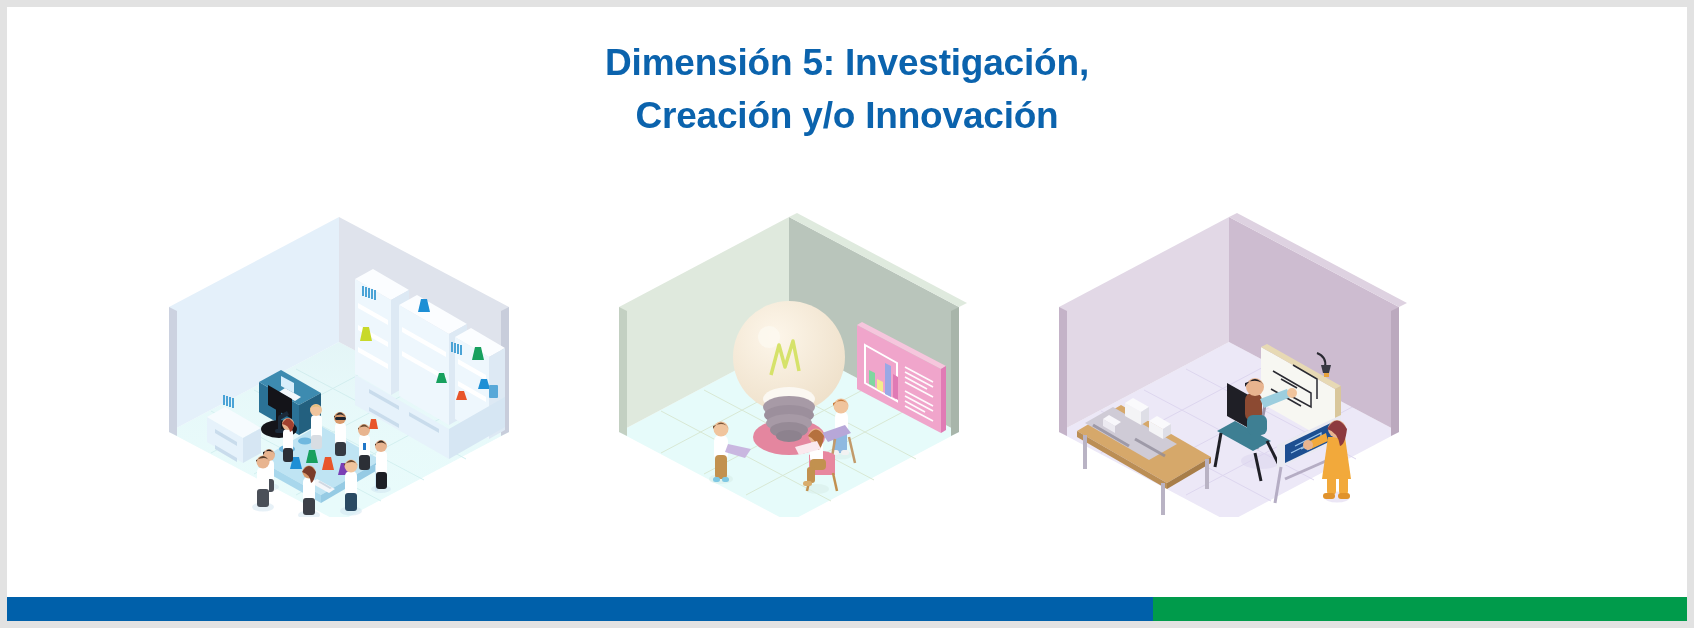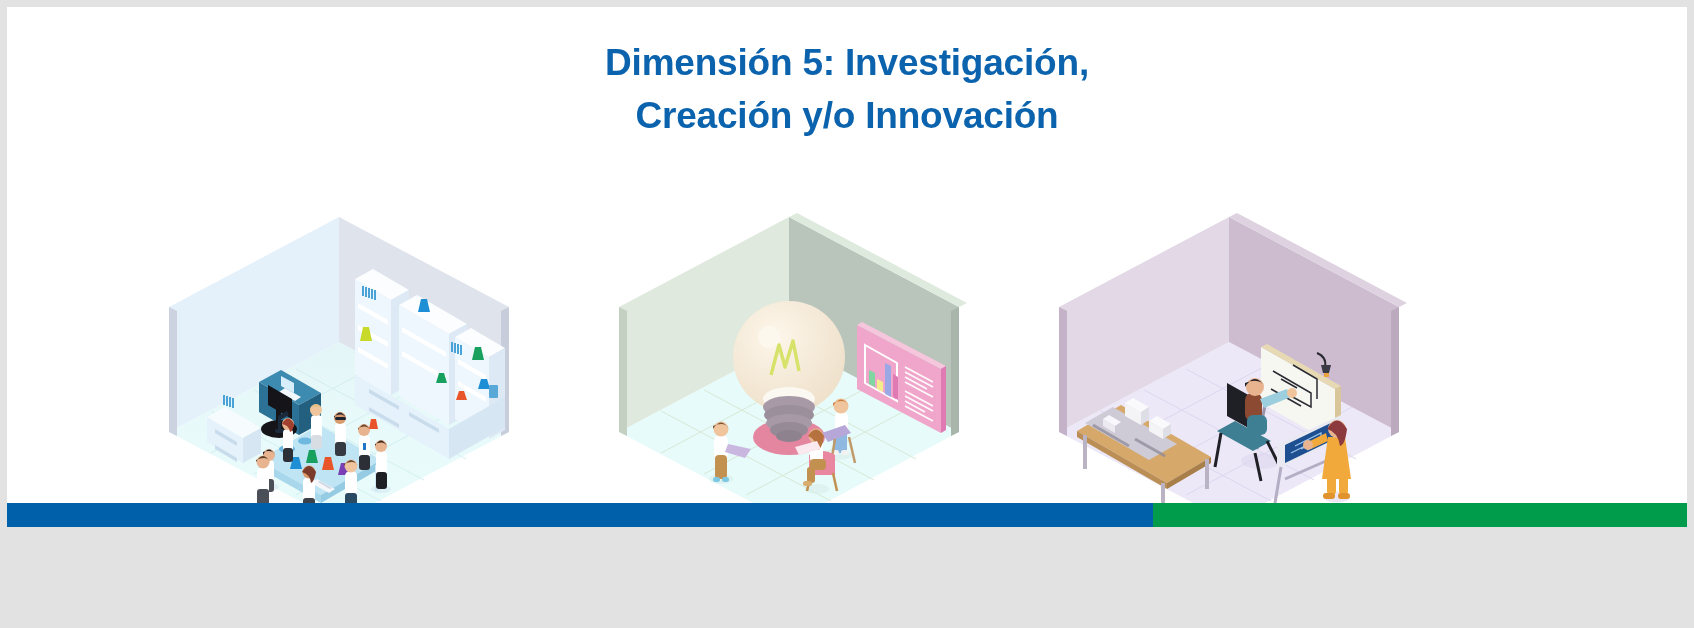--- a/index.html
+++ b/index.html
@@ -4,21 +4,21 @@
 <style>
   html,body{margin:0;padding:0;}
   body{
     width:1694px;height:628px;
     background:#e2e2e2;
     font-family:"Liberation Sans","DejaVu Sans",sans-serif;
     overflow:hidden;
   }
   .slide{
     position:absolute;left:7px;top:7px;
-    width:1680px;height:520px;
+    width:1680px;height:614px;
     background:#ffffff;
     overflow:hidden;
   }
   .title{
     position:absolute;left:0;top:30px;width:1680px;
     text-align:center;
     font-size:37px;
     font-weight:bold;
     line-height:1.42;
     letter-spacing:-0.2px;

